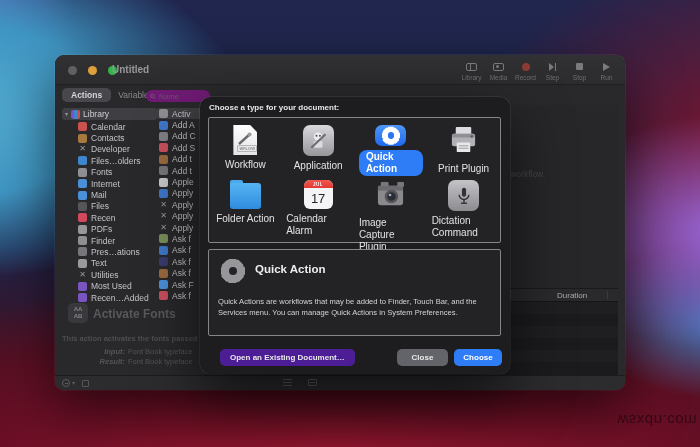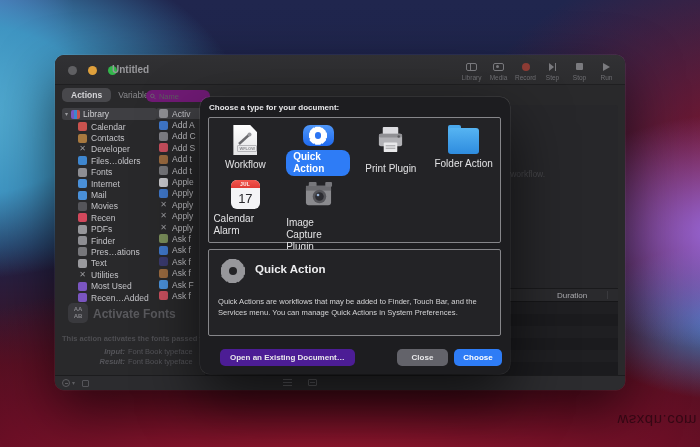--- a/index.html
+++ b/index.html
@@ -244,21 +244,21 @@
           <div class="srow">
           <span class="sic" style="background: rgb(74, 144, 217);"></span>
           <span class="lbl">Internet</span>
         </div>
           <div class="srow">
           <span class="sic" style="background: rgb(74, 144, 217);"></span>
           <span class="lbl">Mail</span>
         </div>
           <div class="srow">
           <span class="sic" style="background: rgb(85, 85, 90);"></span>
-          <span class="lbl">Movies</span>
+          <span class="lbl">Files</span>
         </div>
           <div class="srow">
           <span class="sic" style="background: rgb(210, 72, 92);"></span>
           <span class="lbl">Recen</span>
         </div>
           <div class="srow">
           <span class="sic" style="background: rgb(151, 151, 155);"></span>
           <span class="lbl">PDFs</span>
         </div>
           <div class="srow">
@@ -405,20 +405,32 @@
     <div class="typegrid">
       <div class="cell">
         <div class="i-wf">
           <svg width="16" height="14" viewBox="0 0 16 14">
             <line x1="2" y1="12" x2="13" y2="2" stroke="#6a6a6e" stroke-width="2.4"></line>
             <circle cx="12.5" cy="2.5" r="2" fill="#9a9a9e"></circle>
           </svg>
           <span class="badge">WFLOW</span>
         </div>
         <span class="type-label">Workflow</span>
+      </div>
+      <div class="cell">
+        <div class="i-app">
+          <svg width="24" height="24" viewBox="0 0 32 32">
+            <circle cx="16" cy="10" r="5.5" fill="#ececee"></circle>
+            <circle cx="14" cy="9" r="1.2" fill="#45454a"></circle>
+              <circle cx="18.6" cy="9" r="1.2" fill="#45454a"></circle>
+            <rect x="10" y="16" width="12" height="9" rx="2" fill="#dcdce0"></rect>
+            <line x1="7" y1="25" x2="26" y2="7" stroke="#6f6f73" stroke-width="3"></line>
+          </svg>
+        </div>
+        <span class="type-label">Application</span>
       </div>
       <div class="cell selected">
         <div class="i-qa">
           <div class="gear" style="--c:#fff;--hole:#2b74f2;width:21px;height:21px;">
               <i></i>
               <i></i>
               <i></i>
               <i></i>
             </div>
         </div>
@@ -457,20 +469,31 @@
             <rect x="3" y="6" width="26" height="20" rx="3" fill="#8a8a8e"></rect>
             <rect x="3" y="6" width="26" height="5" fill="#6b6b6f"></rect>
             <circle cx="17" cy="17" r="7" fill="#55555a"></circle>
             <circle cx="17" cy="17" r="4.4" fill="#2c2c31"></circle>
             <circle cx="15.5" cy="15.5" r="1.4" fill="#9ab4d8"></circle>
             <rect x="23" y="2" width="7" height="5" rx="1" fill="#77777b"></rect>
           </svg>
         </div>
         <span class="type-label">Image Capture Plugin</span>
       </div>
+      <div class="cell">
+        <div class="i-mic">
+          <svg width="22" height="22" viewBox="0 0 32 32">
+            <rect x="13" y="4" width="6" height="13" rx="3" fill="#323236"></rect>
+            <path d="M9 14 a7 7 0 0 0 14 0" stroke="#323236" stroke-width="2" fill="none"></path>
+            <line x1="16" y1="21" x2="16" y2="26" stroke="#323236" stroke-width="2"></line>
+            <line x1="11.5" y1="26.5" x2="20.5" y2="26.5" stroke="#323236" stroke-width="2"></line>
+          </svg>
+        </div>
+        <span class="type-label">Dictation Command</span>
+      </div>
     </div>
 
     <div class="detail">
       <div class="dgear gear" style="--c:#97979b;--hole:#232326;">
           <i></i>
           <i></i>
           <i></i>
           <i></i>
         </div>
       <span class="detail-title">Quick Action</span>

